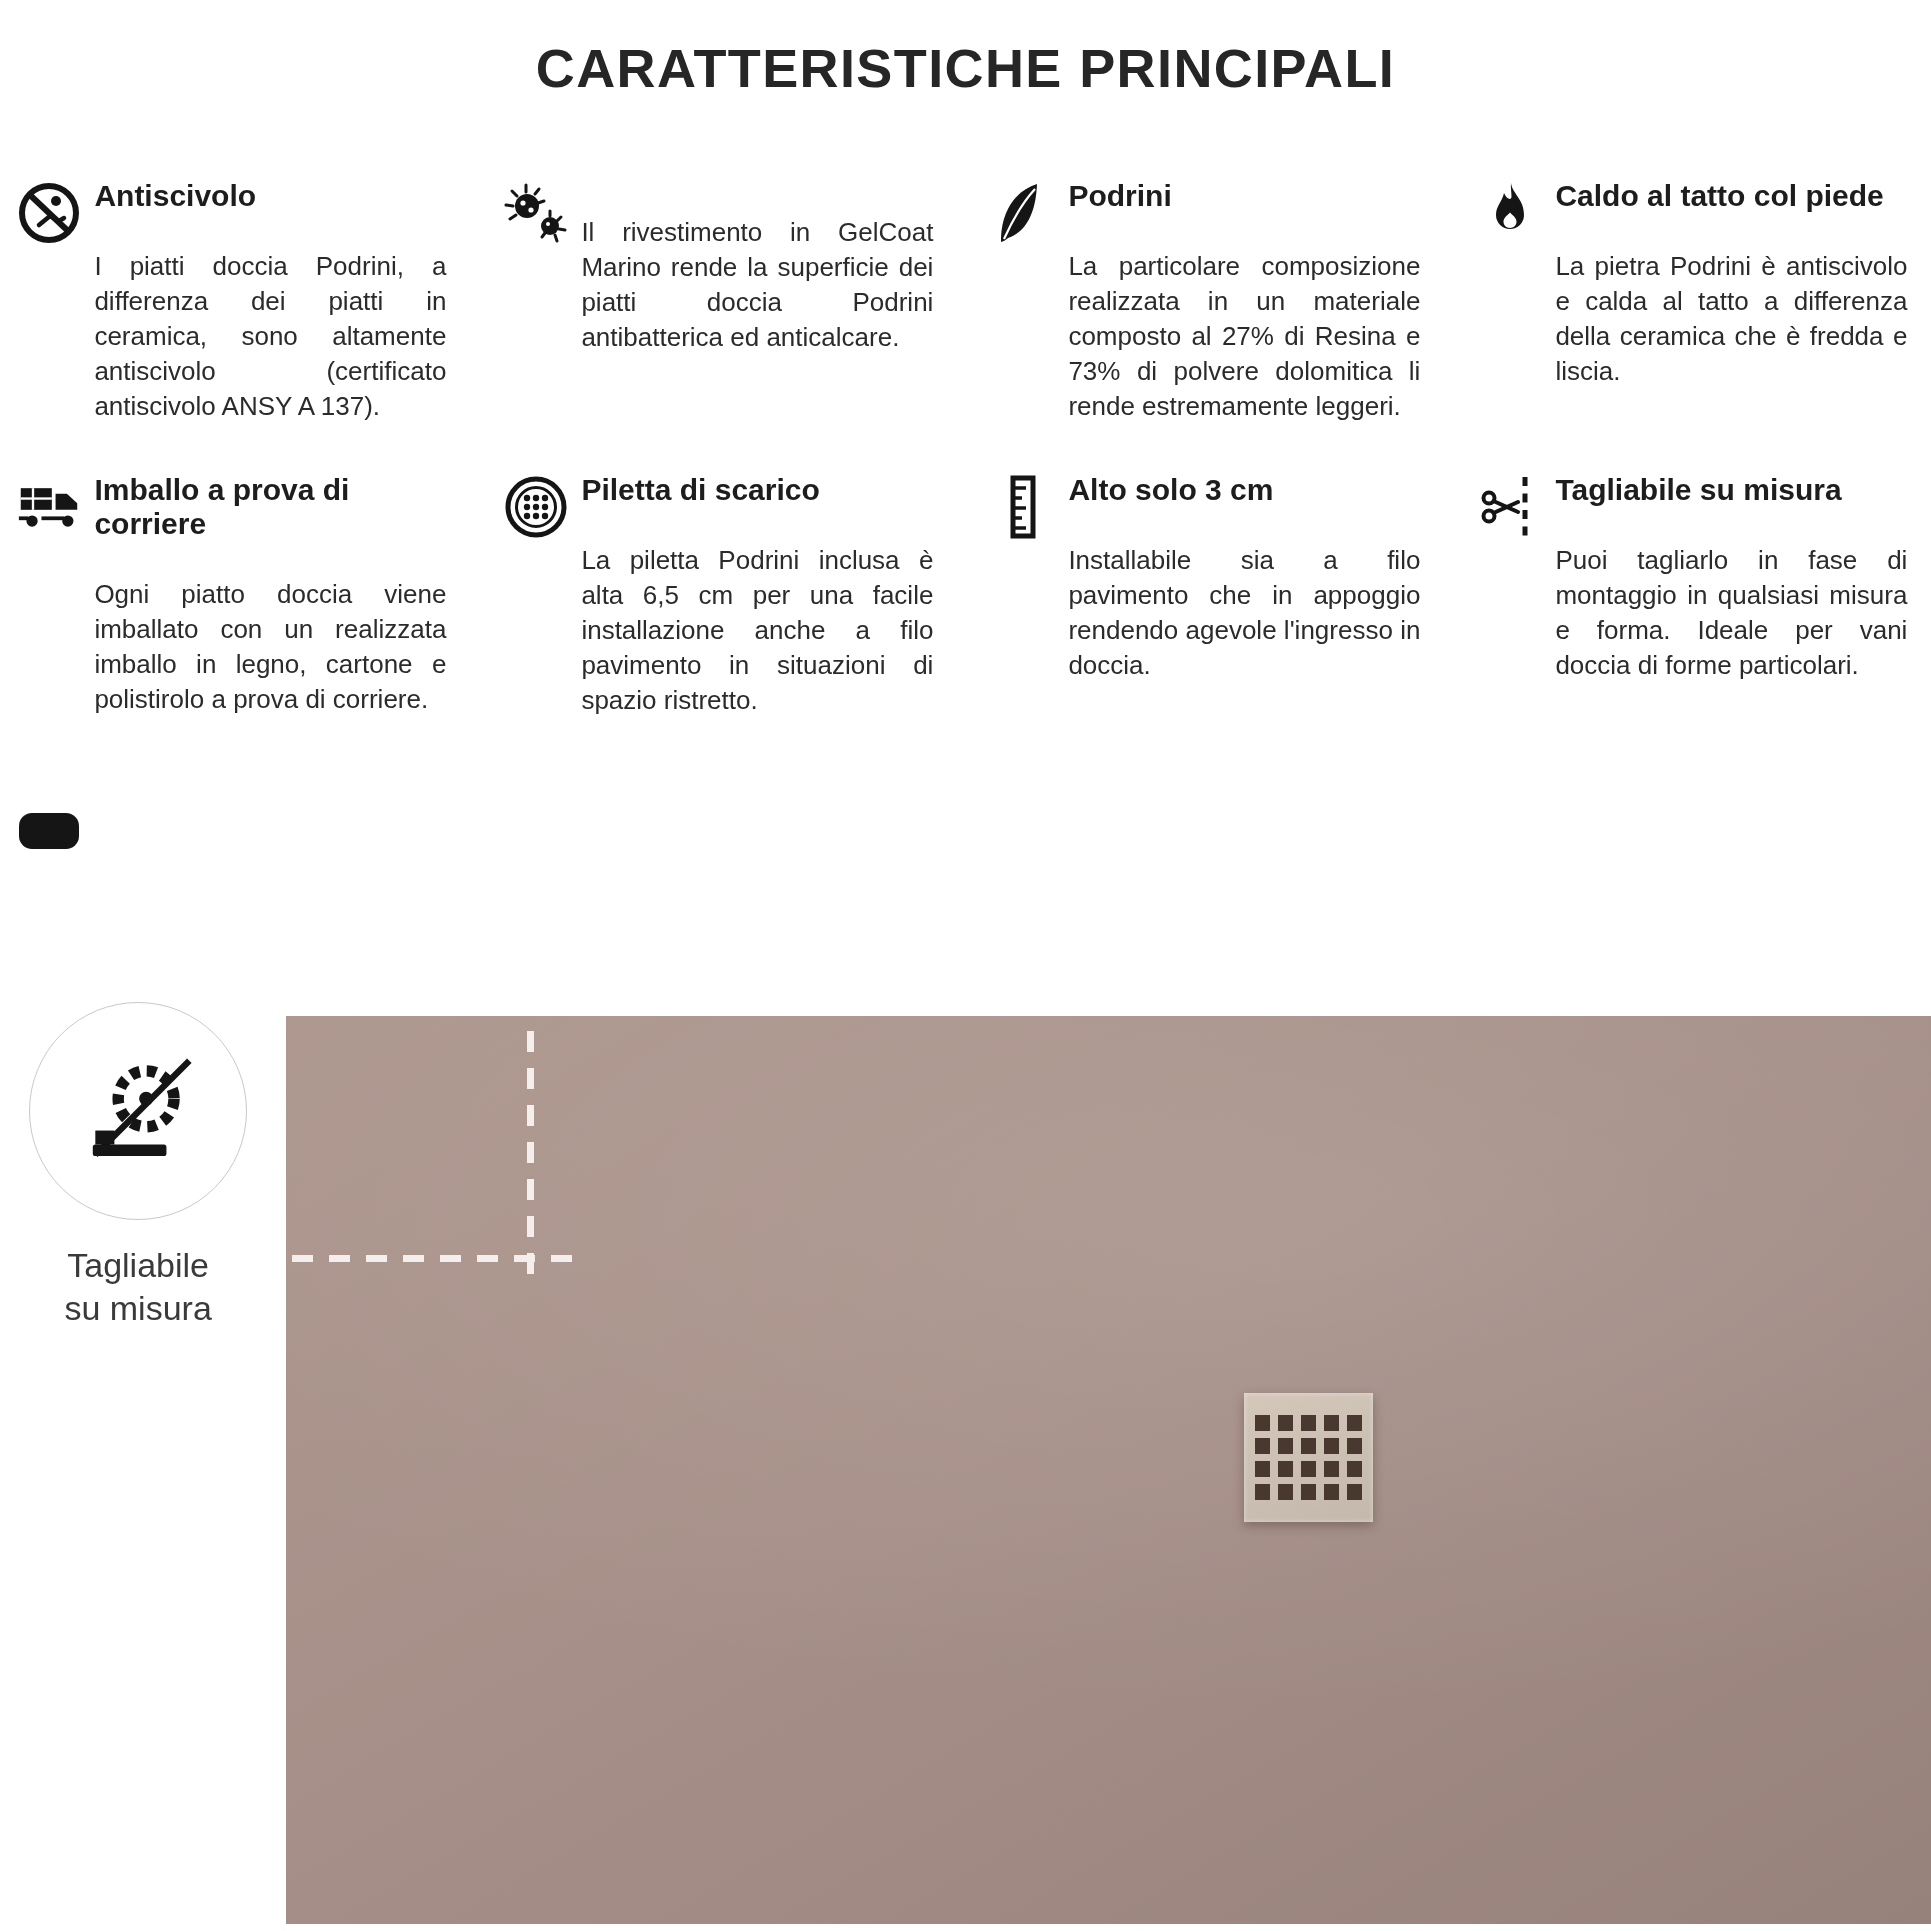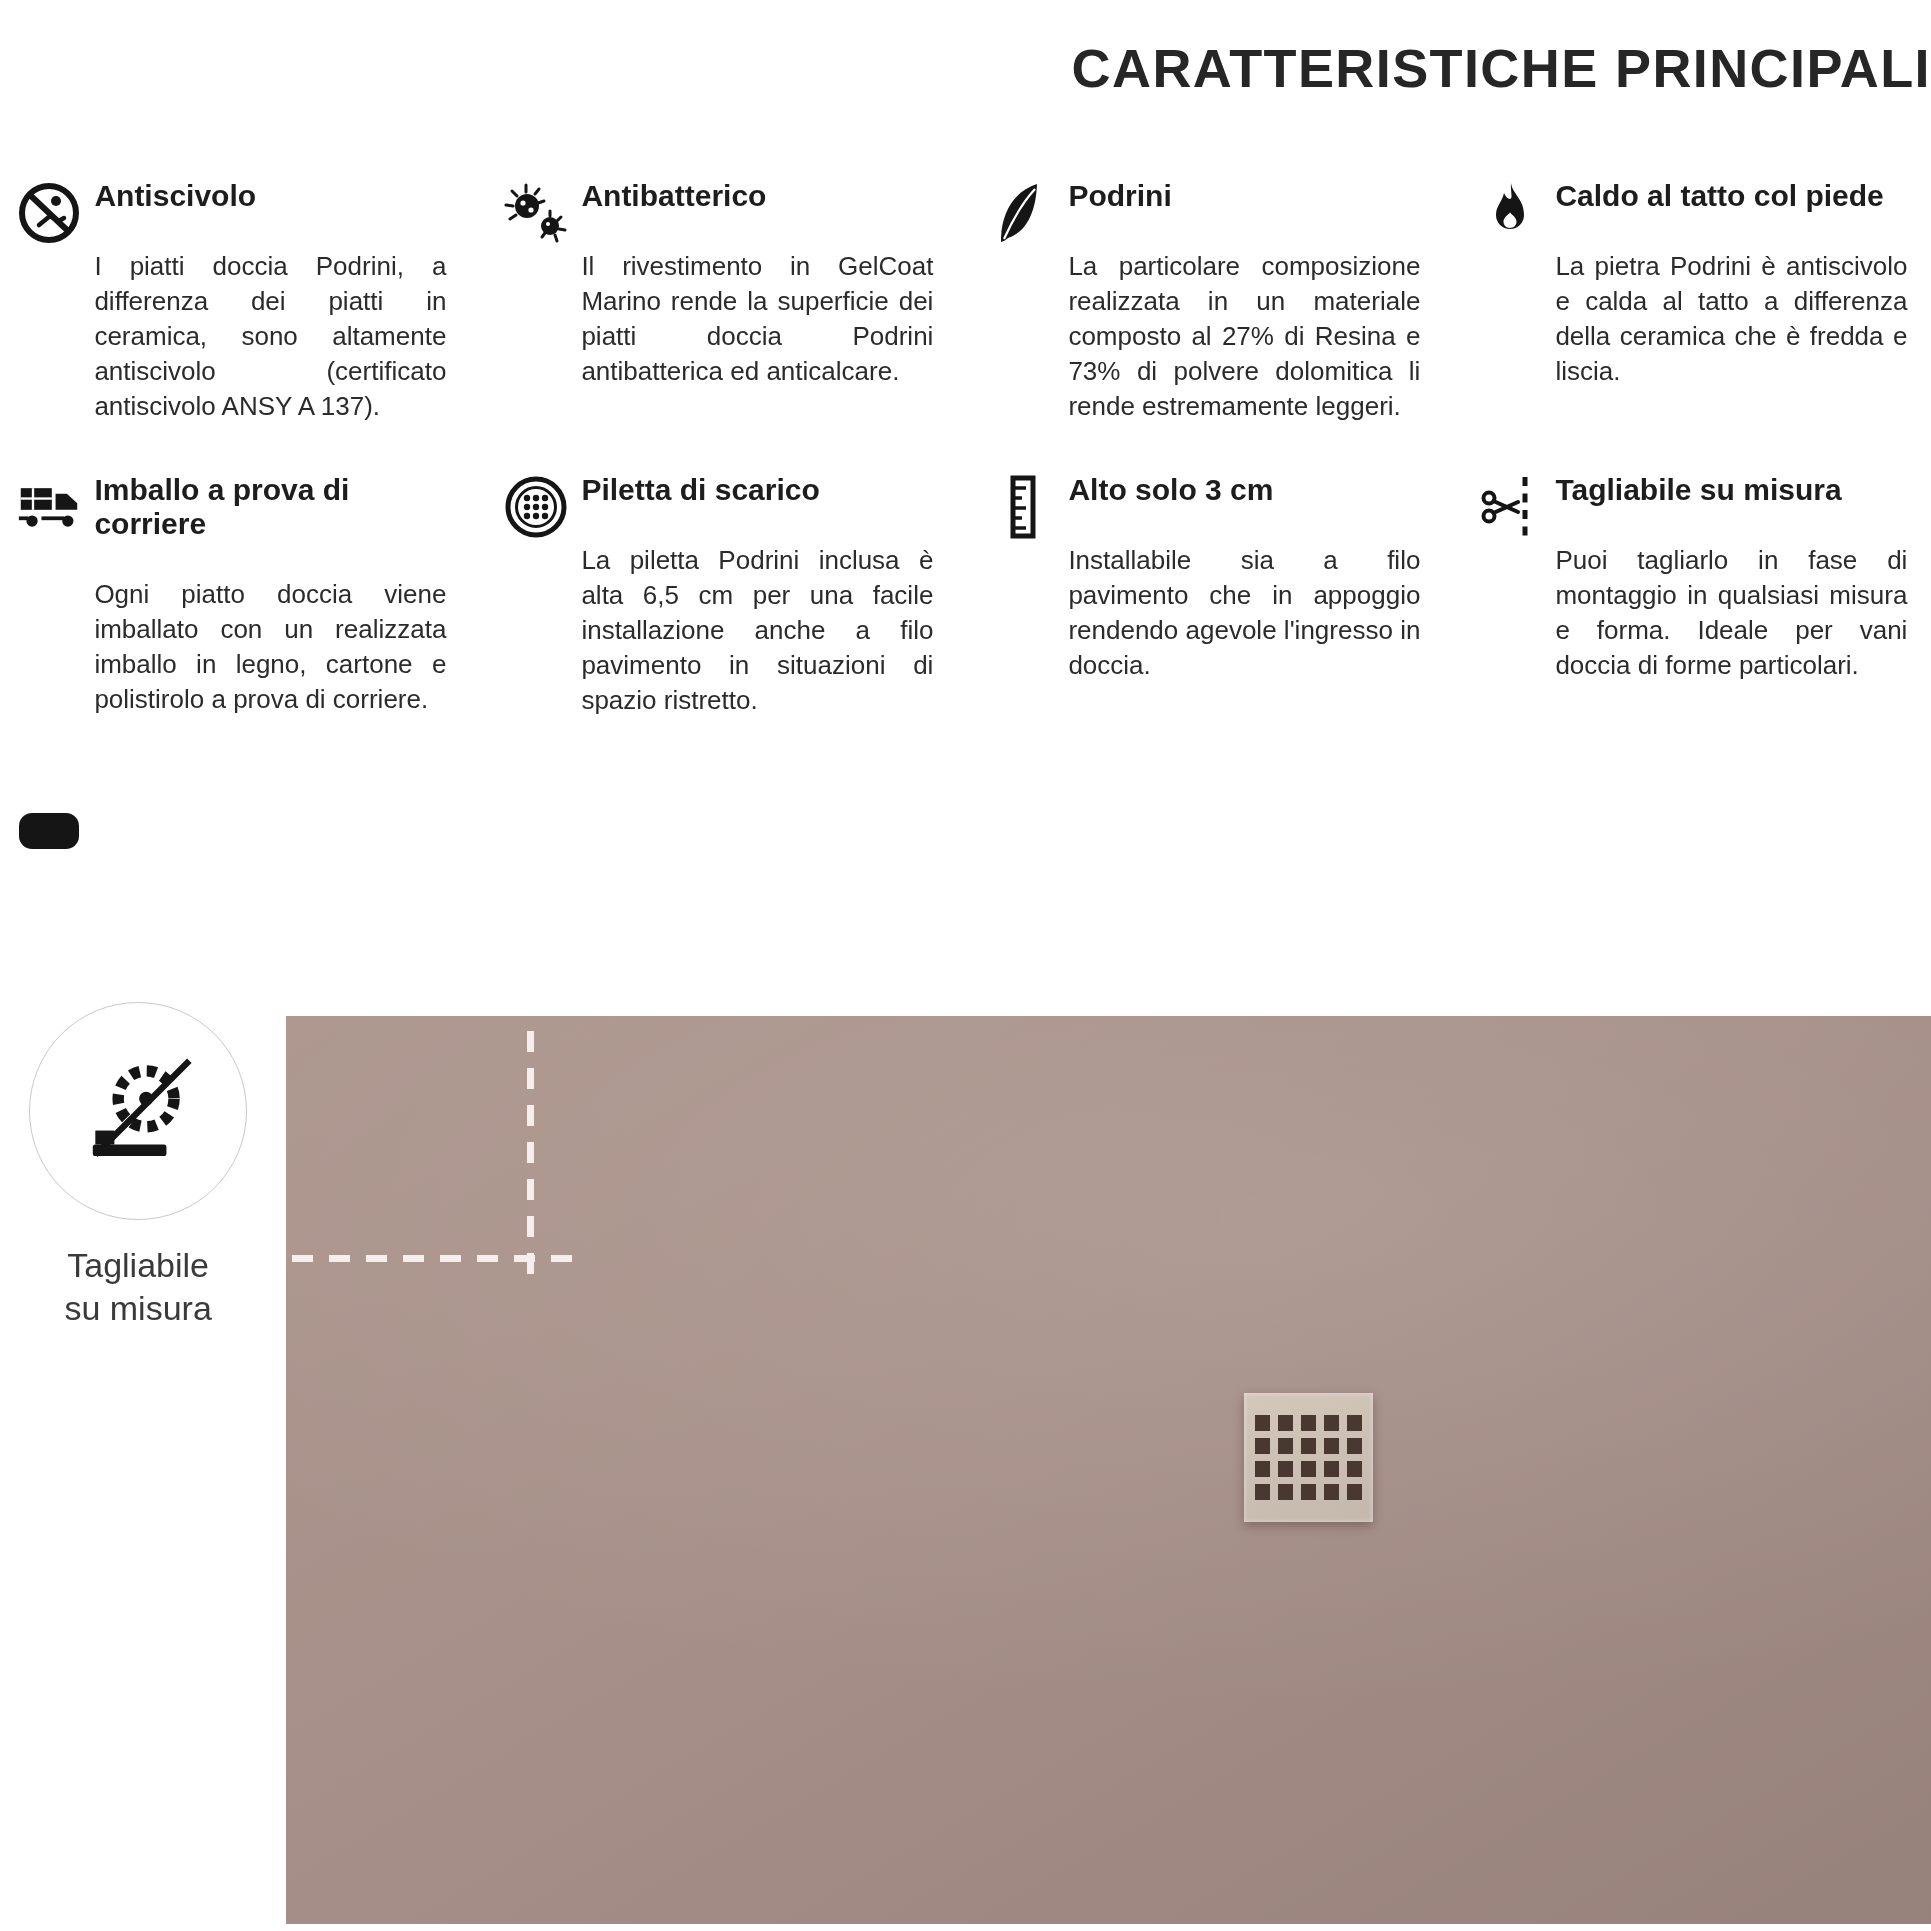--- a/index.html
+++ b/index.html
@@ -1,21 +1,21 @@
 <!DOCTYPE html>
 <html lang="it"><head>
 <meta charset="utf-8">
 <style>
   html,body { margin:0; padding:0; background:#ffffff; }
   .canvas {
     position:relative; width:1931px; height:1931px; background:#ffffff;
     font-family:"Liberation Sans", sans-serif; color:#222; overflow:hidden;
   }
   .title {
-    margin:0; padding-top:37px; text-align:right;
+    margin:0; padding-top:37px; text-align:center;
     font-size:54px; font-weight:bold; letter-spacing:1.4px; color:#262626;
   }
   .features {
     position:absolute; left:17.4px; top:179px; width:1890px;
     display:grid; grid-template-columns:repeat(4,1fr);
     grid-template-rows:294px 323px auto; column-gap:58px;
   }
   .feature { display:flex; align-items:flex-start; }
   .ficon { flex:0 0 77px; padding-top:1.9px; }
   .ficon svg { width:64px; height:64px; display:block; }
@@ -101,21 +101,20 @@
             <line x1="57" y1="36" x2="53" y2="40"></line>
             <line x1="61" y1="49" x2="55" y2="48"></line>
             <line x1="53" y1="60" x2="51" y2="54"></line>
             <line x1="38" y1="56" x2="41" y2="52"></line>
           </g>
           <circle cx="46" cy="45" r="9" fill="#151515"></circle>
           <circle cx="44" cy="43" r="2" fill="#ffffff"></circle>
         </svg>
       </div>
       <div class="ftext">
-        <div class="ftitle">Antibatterico</div>
         <div class="fbody">Il rivestimento in GelCoat Marino rende la superficie dei piatti doccia Podrini antibatterica ed anticalcare.</div>
       </div>
     </div>
 
     <div class="feature">
       <div class="ficon">
         <svg viewBox="0 0 64 64">
           <path d="M46 3 C26 9 11 28 10 57 L10 61 C13 60 15 59 17 57 C37 50 45 29 46 3 Z" fill="#151515"></path>
           <path d="M13 58 C22 38 33 20 44 8" stroke="#ffffff" stroke-width="2.2" fill="none"></path>
         </svg>

